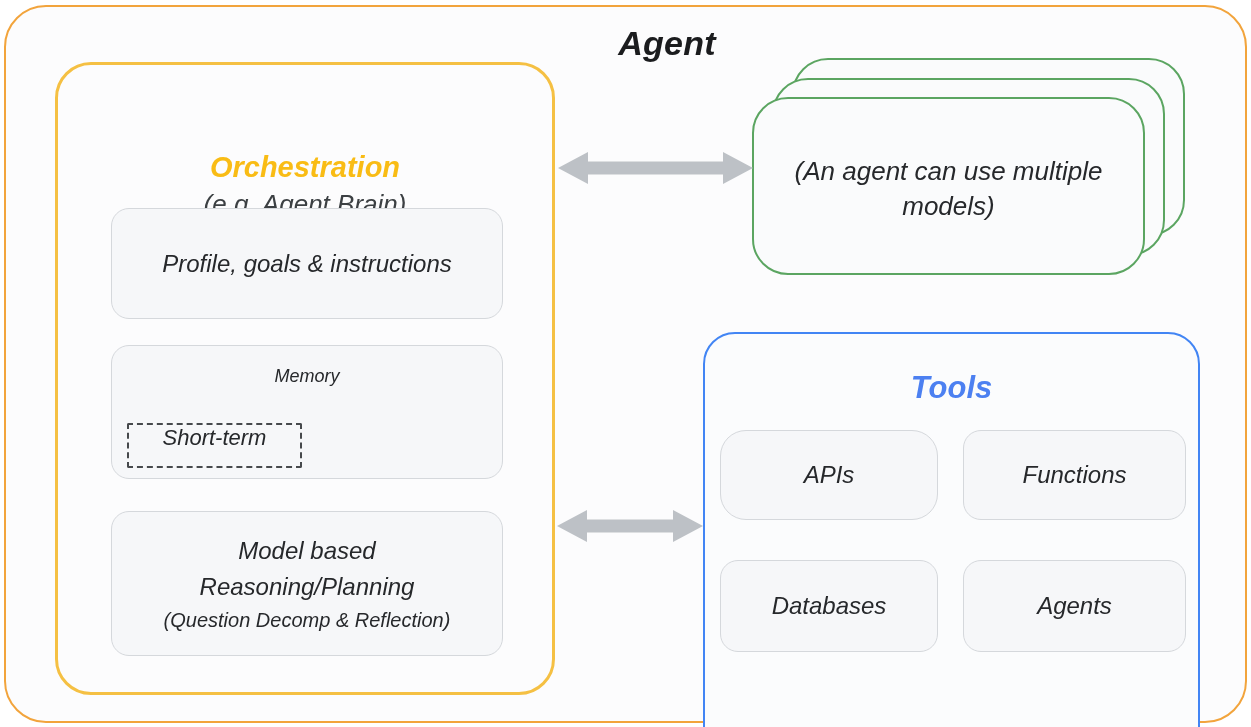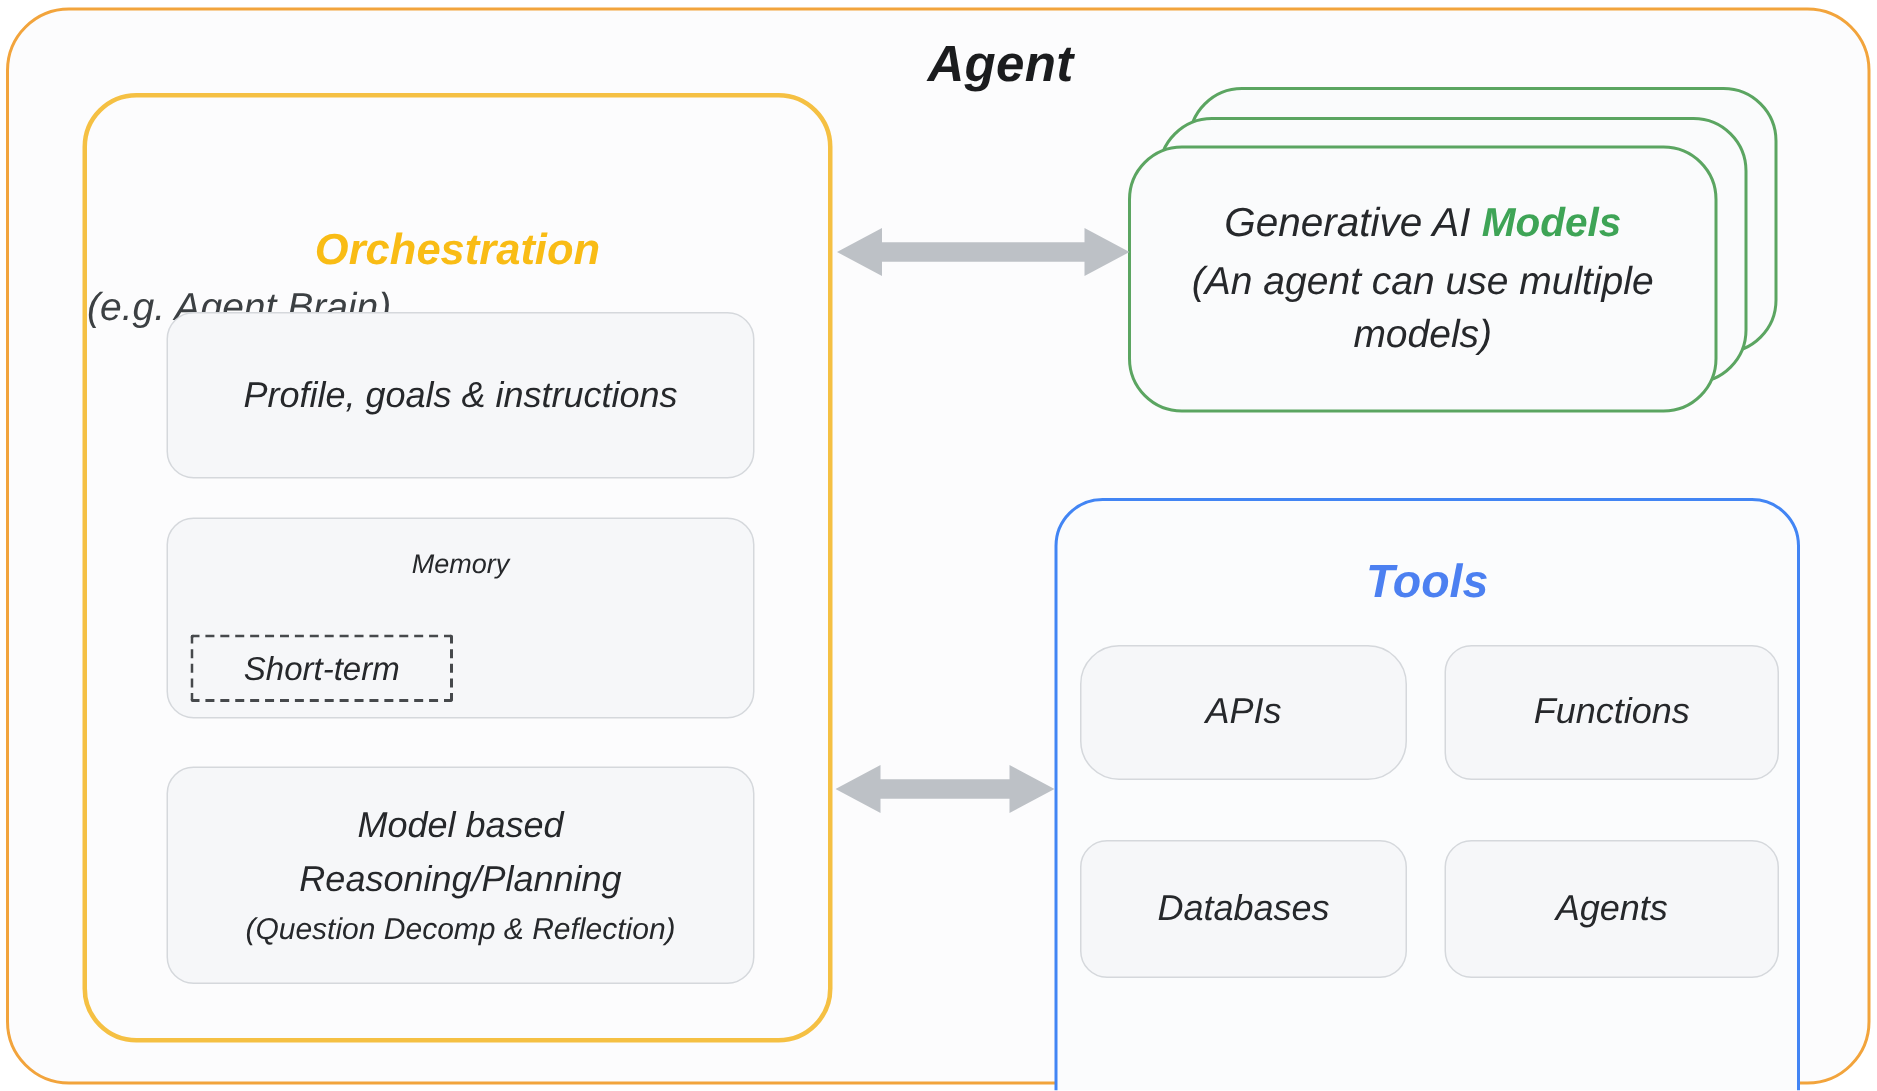--- a/index.html
+++ b/index.html
@@ -46,21 +46,21 @@
     position: absolute;
     left: 0; top: 86px; width: 100%;
     text-align: center;
     font-size: 29px;
     font-weight: 700;
     color: #F9BC15;
   }
   .orch-subtitle {
     position: absolute;
     left: 0; top: 124px; width: 100%;
-    text-align: left;
+    text-align: center;
     font-size: 26px;
     color: #3C4043;
   }
   .inner-box {
     position: absolute;
     left: 53px;
     width: 392px;
     border: 1.5px solid #D5D8DC;
     border-radius: 18px;
     background: #F6F7F9;
@@ -80,21 +80,20 @@
     font-size: 18px;
   }
   .dashed-box {
     position: absolute;
     top: 77px;
     height: 45px;
     width: 175px;
     border: 2px dashed #46494C;
     border-radius: 2px;
     display: flex;
-    align-items: center;
     justify-content: center;
     font-size: 22px;
     background: transparent;
   }
   .dash-short { left: 15px; }
   .dash-long  { left: 200px; }
   .reason-line { line-height: 36px; font-size: 24px; }
   .reason-note { line-height: 30px; font-size: 20px; }
   
   .model-card {
@@ -193,23 +192,20 @@
     <div class="inner-box box-reasoning">
       <div class="reason-line">Model based</div>
       <div class="reason-line">Reasoning/Planning</div>
       <div class="reason-note">(Question Decomp &amp; Reflection)</div>
     </div>
   </div>
 
   <div class="model-card card-back"></div>
   <div class="model-card card-middle"></div>
   <div class="model-card card-front">
-    <div class="model-title-line">
-      <span>Generative AI </span><span class="model-highlight">Models</span>
-    </div>
     <div class="model-subtitle">(An agent can use multiple models)</div>
   </div>
 
   <div class="tools">
     <div class="tools-title">Tools</div>
     <div class="tool-box tool-apis">
       <span>APIs</span>
     </div>
     <div class="tool-box tool-functions">
       <span>Functions</span>

